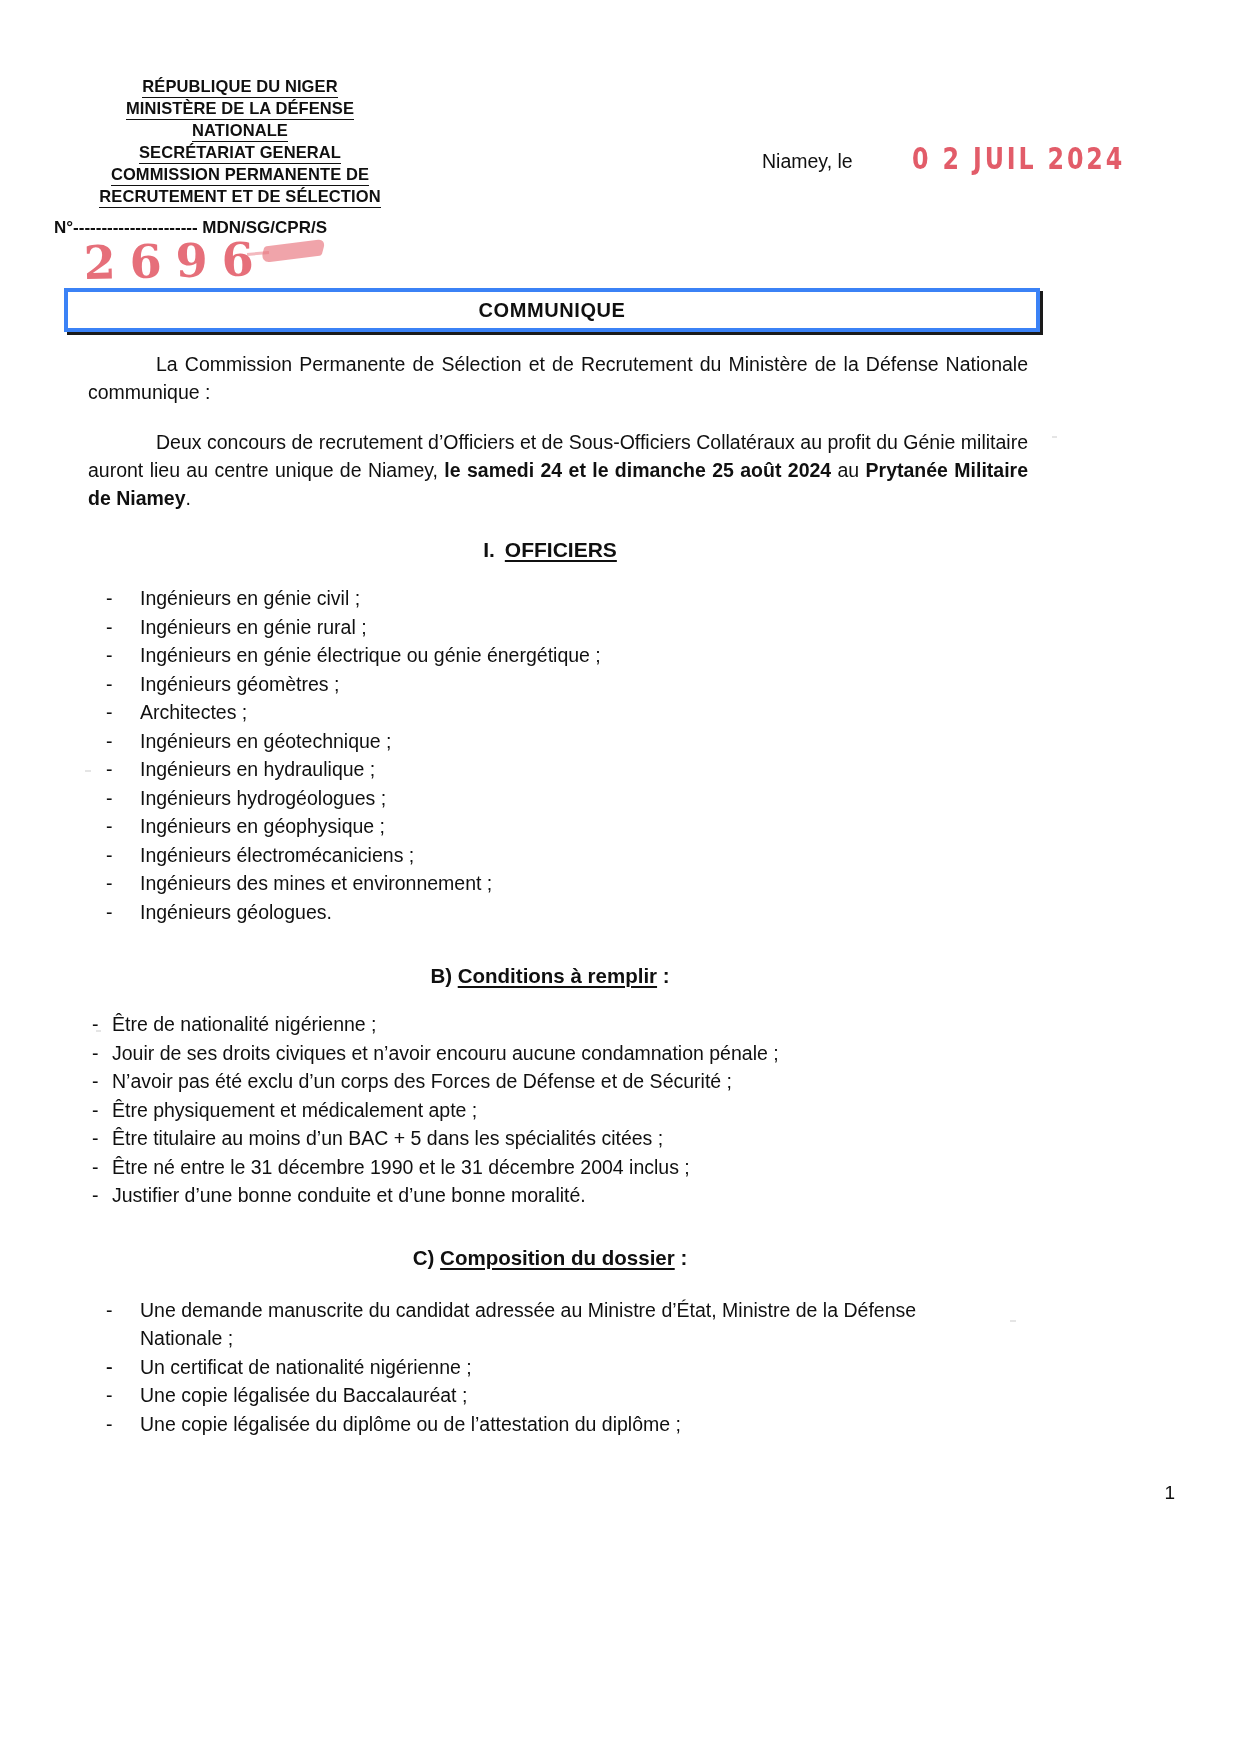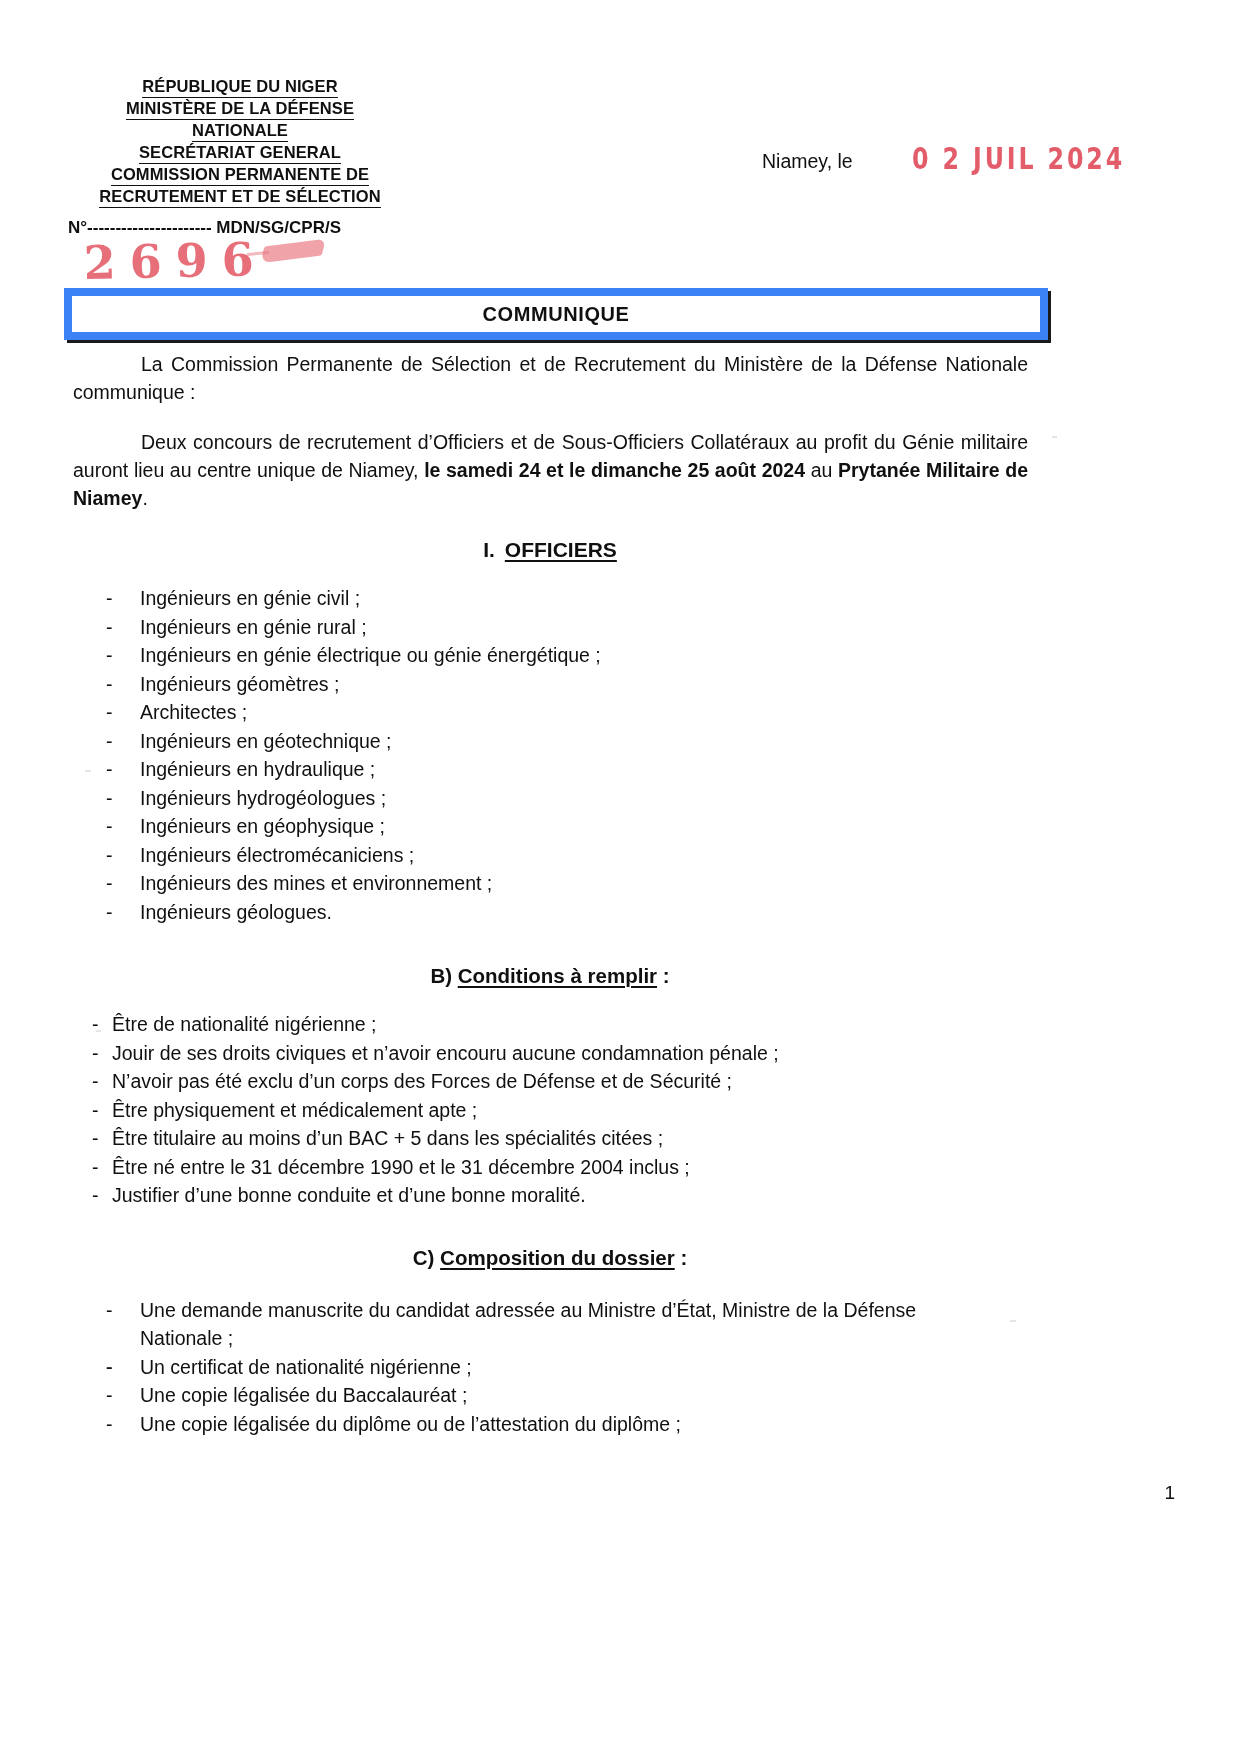--- a/index.html
+++ b/index.html
@@ -43,21 +43,21 @@
     display: block;
   }
   .letterhead .lh-line span {
     border-bottom: 1.6px solid #111;
     display: inline-block;
     padding-bottom: 0px;
     text-align: right;
   }
   .refline {
     position: absolute;
-    left: 68px;
+    left: 54px;
     top: 148px;
     font-weight: bold;
     font-size: 17px;
     white-space: nowrap;
   }
   .place-date {
     position: absolute;
     left: 762px;
     top: 80px;
     font-size: 19.5px;
@@ -113,21 +113,21 @@
     transform: rotate(-5deg);
   }
 
   
   .banner {
     position: absolute;
     left: 64px;
     top: 288px;
     width: 968px;
     height: 36px;
-    border: 8px solid #3b82f6;
+    border: 4px solid #3b82f6;
     box-shadow: 3px 3px 0 #1a1a1a;
     display: flex;
     align-items: center;
     justify-content: center;
   }
   .banner-title {
     font-weight: bold;
     font-size: 20px;
     letter-spacing: 0.6px;
   }
@@ -135,21 +135,21 @@
   
   .body {
     position: absolute;
     left: 72px;
     top: 350px;
     width: 956px;
     font-size: 19.5px;
     line-height: 28px;
   }
   p.para {
-    margin: 0 0 22px 1px;
+    margin: 0 0 22px 16px;
     text-align: justify;
     text-indent: 68px;
   }
   p.para.tight { margin-bottom: 16px; }
   b { font-weight: bold; }
 
   .section-head {
     text-align: center;
     font-weight: bold;
     font-size: 20.5px;

